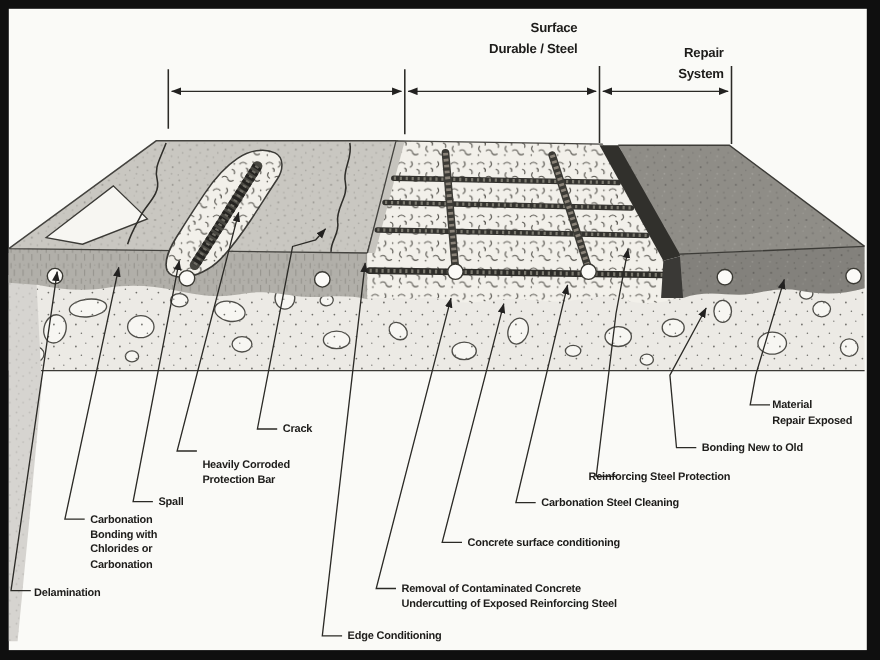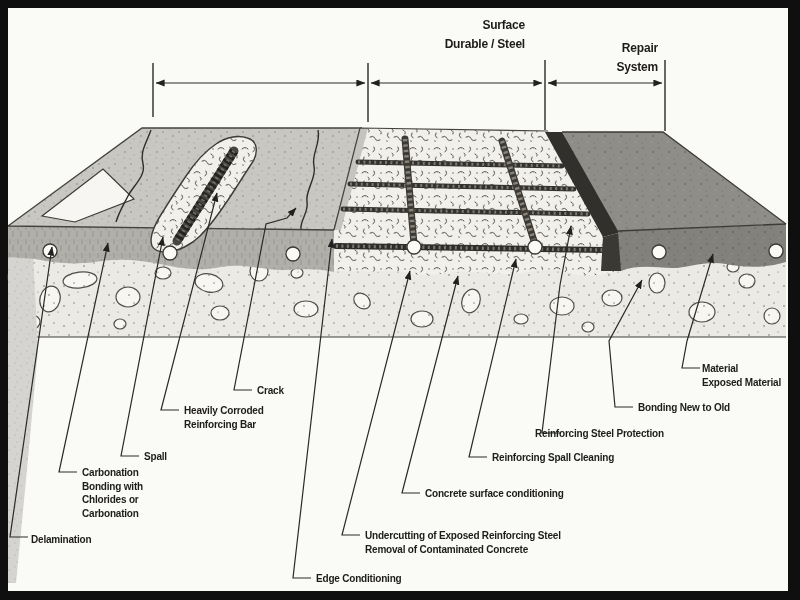--- a/index.html
+++ b/index.html
@@ -198,43 +198,43 @@
   </div>
   <div class="lbl" style="left:82px;top:466px">
     <span class="ln">Carbonation</span>
     <span class="ln">Bonding with</span>
     <span class="ln">Chlorides or</span>
     <span class="ln">Carbonation</span>
   </div>
   <div class="lbl" style="left:144px;top:450px">
     <span class="ln">Spall</span>
   </div>
-  <div class="lbl" style="left:184px;top:404px">
+  <div class="lbl" style="left:184px;top:416px">
     <span class="ln">Heavily Corroded</span>
-    <span class="ln">Reinforcing Bar</span>
+    <span class="ln">Protection Bar</span>
   </div>
   <div class="lbl" style="left:257px;top:384px">
     <span class="ln">Crack</span>
   </div>
   <div class="lbl" style="left:316px;top:572px">
     <span class="ln">Edge Conditioning</span>
   </div>
   <div class="lbl" style="left:365px;top:529px">
+    <span class="ln">Removal of Contaminated Concrete</span>
     <span class="ln">Undercutting of Exposed Reinforcing Steel</span>
-    <span class="ln">Removal of Contaminated Concrete</span>
   </div>
   <div class="lbl" style="left:425px;top:487px">
     <span class="ln">Concrete surface conditioning</span>
   </div>
   <div class="lbl" style="left:492px;top:451px">
-    <span class="ln">Reinforcing Spall Cleaning</span>
+    <span class="ln">Carbonation Steel Cleaning</span>
   </div>
   <div class="lbl" style="left:535px;top:427px">
     <span class="ln">Reinforcing Steel Protection</span>
   </div>
   <div class="lbl" style="left:638px;top:401px">
     <span class="ln">Bonding New to Old</span>
   </div>
   <div class="lbl" style="left:702px;top:362px">
     <span class="ln">Material</span>
-    <span class="ln">Exposed Material</span>
+    <span class="ln">Repair Exposed</span>
   </div>
 </div>
 
 </body></html>

